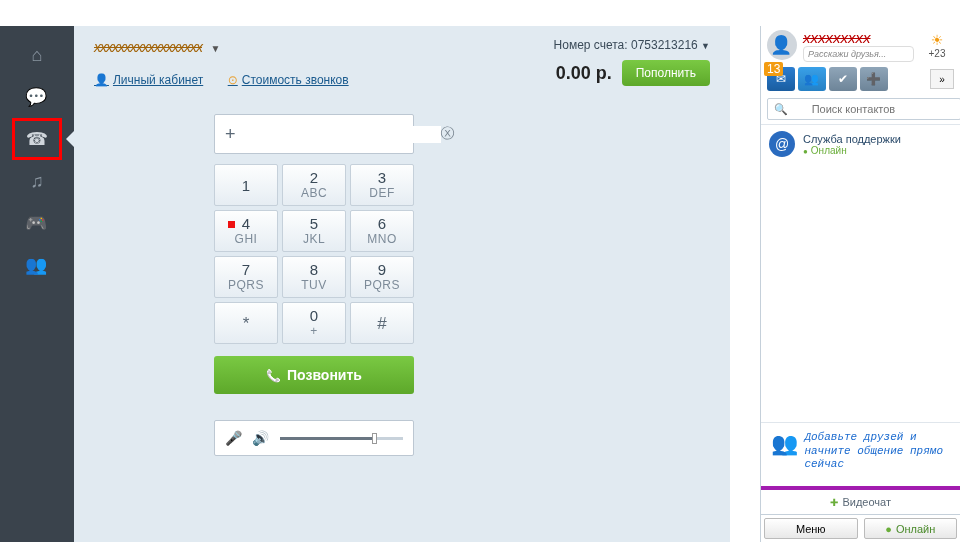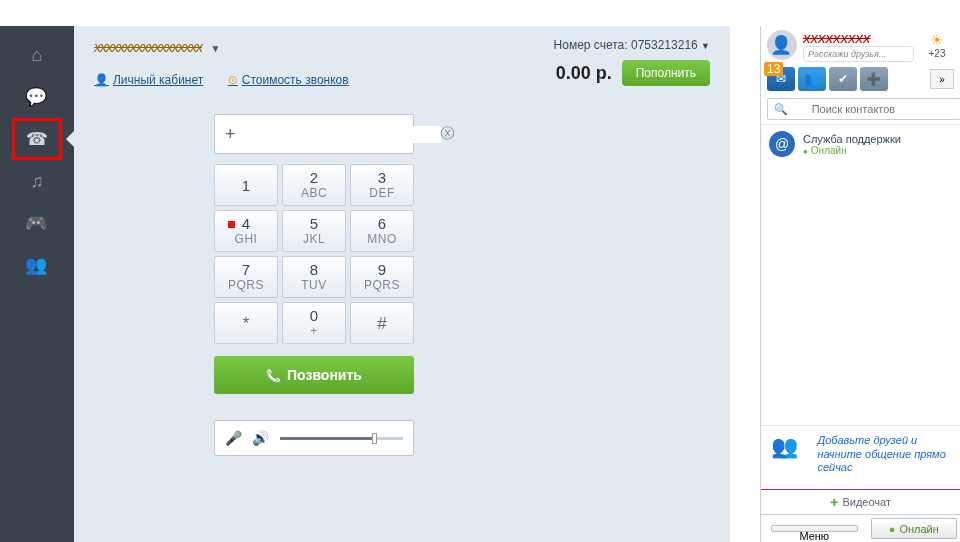--- a/index.html
+++ b/index.html
@@ -85,29 +85,29 @@
 
 .contact-list { flex: 1; overflow-y: auto; border-top: 1px solid #e0e6ec; border-bottom: 1px solid #e0e6ec; }
 .contact-item { display: flex; gap: 8px; padding: 6px 8px; align-items: center; cursor: pointer; }
 .contact-avatar { width: 26px; height: 26px; border-radius: 50%; background: #2a6bbf; color: #fff; display: flex; align-items: center; justify-content: center; font-size: 14px; }
 .contact-name { font-size: 11px; color: #2a4a6a; }
 .contact-status { font-size: 10px; color: #6aae3a; }
 .contact-status::before { content: "●"; margin-right: 3px; font-size: 8px; }
 
 .promo { padding: 8px 10px 14px; display: flex; gap: 6px; align-items: flex-start; }
 .promo-icon { color: #2a7dd0; font-size: 22px; }
-.promo-text { color: #1a6acf; font-style: italic; font-size: 11px; line-height: 1.25; font-family: Liberation Sans, sans-serif; margin-left: 13px; }
-
-.rp-actions { display: flex; border-top: 1px solid #a21caf; }
+.promo-text { color: #1a6acf; font-style: italic; font-size: 11px; line-height: 1.25; font-family: Liberation Mono, monospace; }
+
+.rp-actions { display: flex; border-top: 4px solid #a21caf; }
 .rp-action { flex: 1; text-align: center; padding: 6px 0; font-size: 11px; color: #5a6876; cursor: pointer; }
 .rp-action::before { content: "✚"; color: #6aae3a; margin-right: 4px; font-size: 10px; }
 .rp-action + .rp-action { border-left: 1px solid #c5d0da; }
 
 .rp-footer { display: flex; border-top: 1px solid #c5d0da; height: 28px; }
-.menu-btn { flex: 1; border: 1px solid #bbb; margin: 10px; background: linear-gradient(#fff, #e8e8e8); font-size: 11px; border-radius: 2px; cursor: pointer; text-align: center; line-height: 20px; }
+.menu-btn { flex: 1; border: 1px solid #bbb; margin: 3px; background: linear-gradient(#fff, #e8e8e8); font-size: 11px; border-radius: 2px; cursor: pointer; text-align: center; line-height: 20px; }
 .online-status { flex: 1; font-size: 11px; color: #4a8a2a; display: flex; align-items: center; justify-content: center; gap: 4px; border: 1px solid #bbb; margin: 3px; background: linear-gradient(#fff, #e8e8e8); border-radius: 2px; cursor: pointer; }
 .online-status::before { content: "●"; color: #6aae3a; }
 
 .red-dot { position: absolute; left: 154px; top: 195px; width: 7px; height: 7px; background: #e11; }
 </style>
 </head>
 <body>
 
 <div class="left-sidebar">
   <div class="sidebar-tab">

